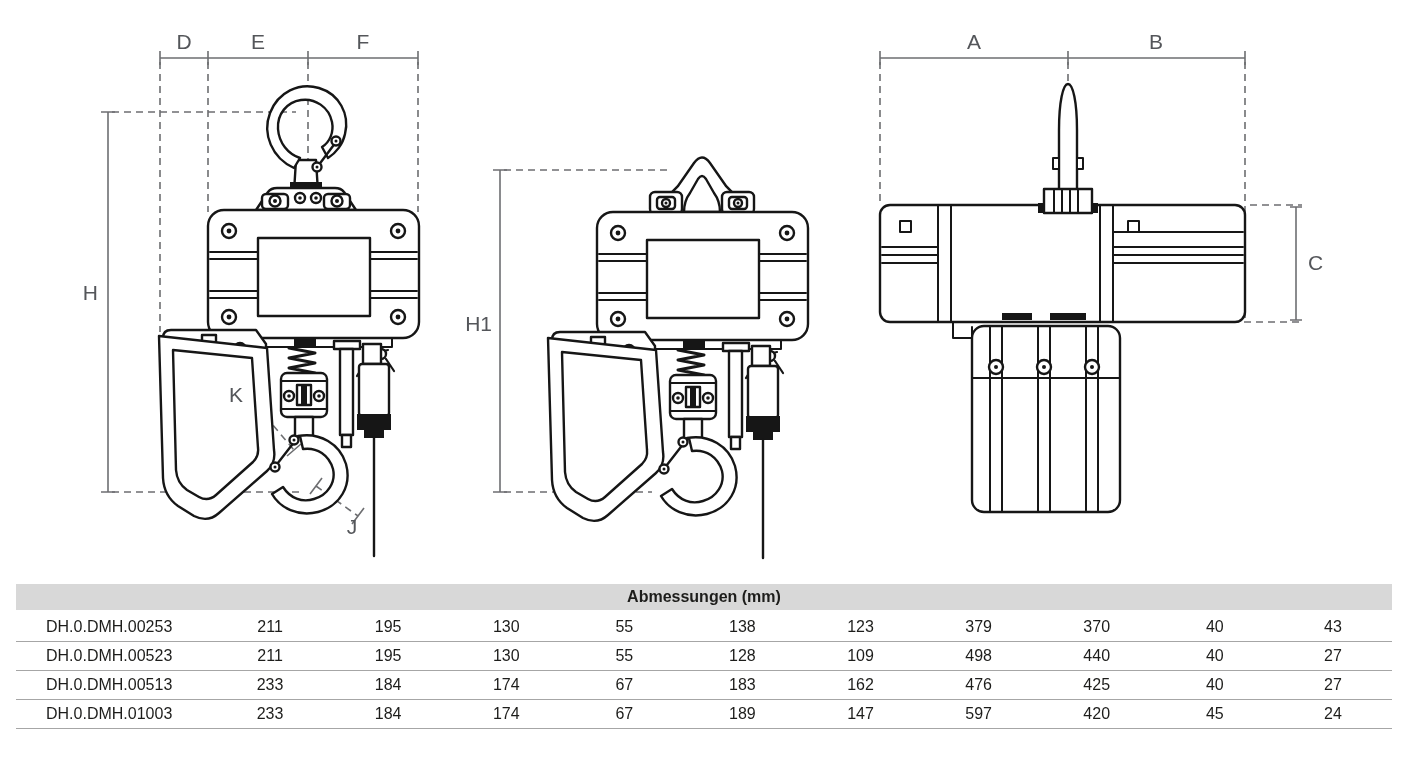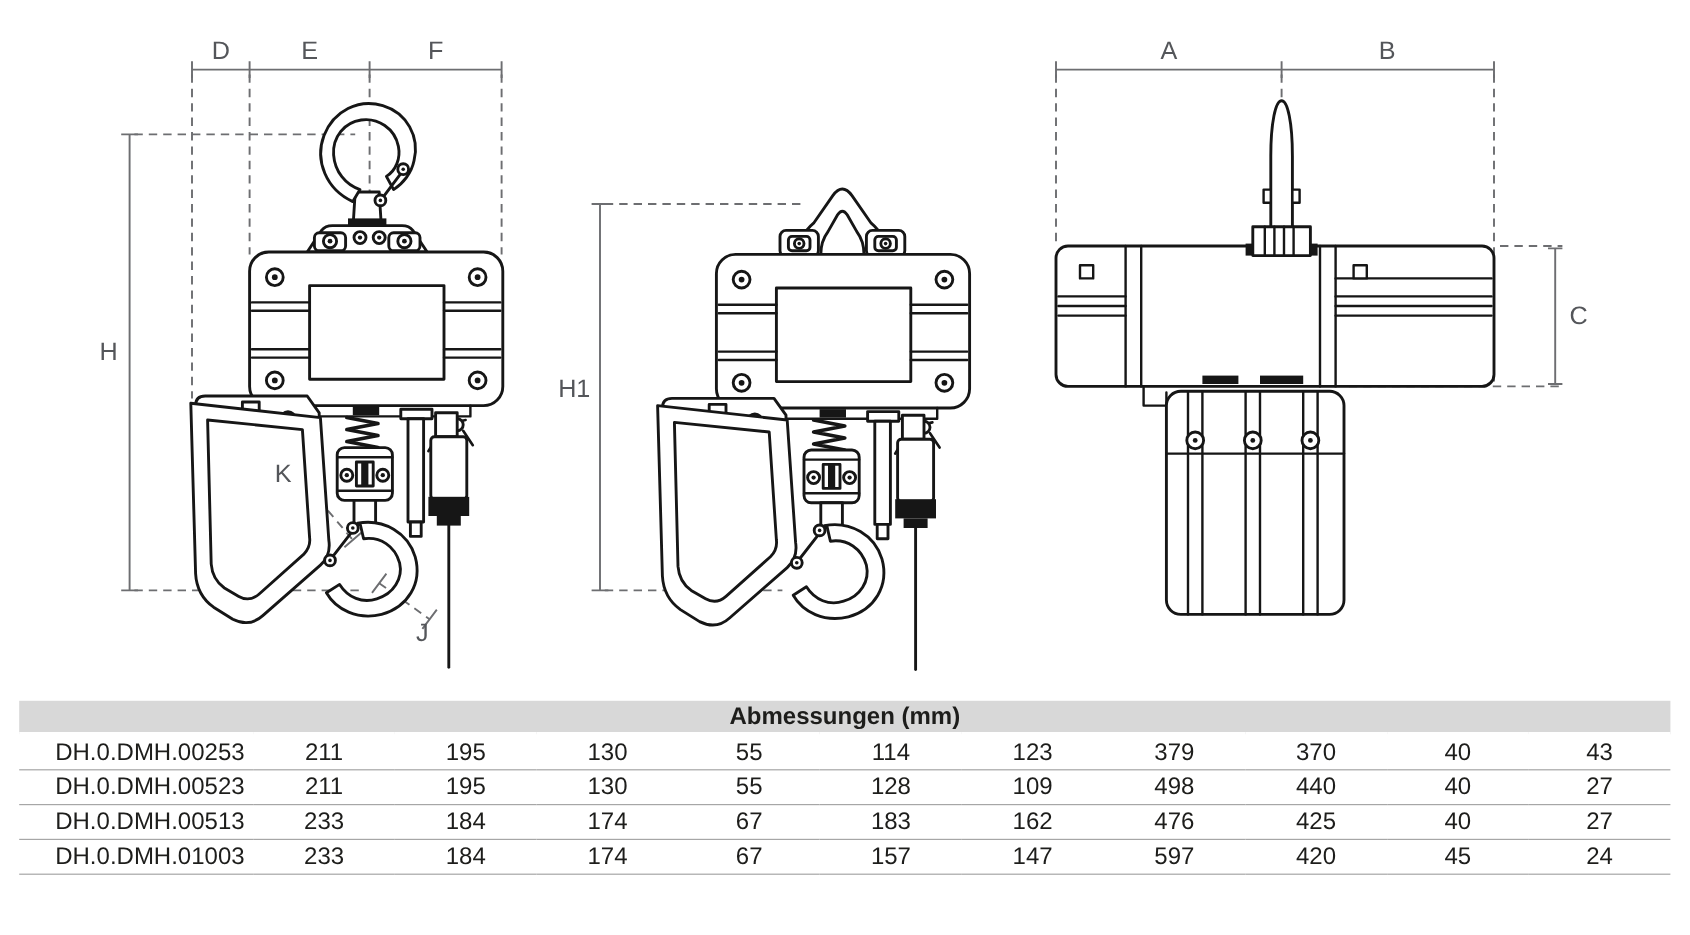--- a/index.html
+++ b/index.html
@@ -12,21 +12,21 @@
   #drawings{position:absolute;left:0;top:0;width:1408px;height:578px;}
   svg text{
     font-family:"Liberation Sans",sans-serif;
     font-size:21px;
     fill:#54565a;
   }
   
   #dim-table{
     position:absolute;left:16px;top:584px;width:1376px;
     border-collapse:collapse;table-layout:fixed;
-    font-size:20px;color:#1d1d1b;
+    font-size:16px;color:#1d1d1b;
   }
   #dim-table th,#dim-table td{font-weight:400;padding:0;}
   #dim-table .title-row th{
     background:#d8d8d8;height:26px;font-weight:600;
     text-align:center;border-bottom:3px solid #ffffff;
   }
   #dim-table .head-row th{
     background:#d8d8d8;height:28px;text-align:center;
     border-bottom:2px solid #3f3f3f;
   }
@@ -255,21 +255,21 @@
       <th colspan="11">Abmessungen (mm)</th>
     </tr>
   </thead>
   <tbody id="table-body">
       <tr>
         <td class="first">DH.0.DMH.00253</td>
         <td>211</td>
         <td>195</td>
         <td>130</td>
         <td>55</td>
-        <td>114</td>
+        <td>138</td>
         <td>123</td>
         <td>379</td>
         <td>370</td>
         <td>40</td>
         <td>43</td>
       </tr>
       <tr>
         <td class="first">DH.0.DMH.00523</td>
         <td>211</td>
         <td>195</td>
@@ -294,21 +294,21 @@
         <td>425</td>
         <td>40</td>
         <td>27</td>
       </tr>
       <tr>
         <td class="first">DH.0.DMH.01003</td>
         <td>233</td>
         <td>184</td>
         <td>174</td>
         <td>67</td>
-        <td>157</td>
+        <td>189</td>
         <td>147</td>
         <td>597</td>
         <td>420</td>
         <td>45</td>
         <td>24</td>
       </tr>
     </tbody>
 </table>
 
 </body></html>

